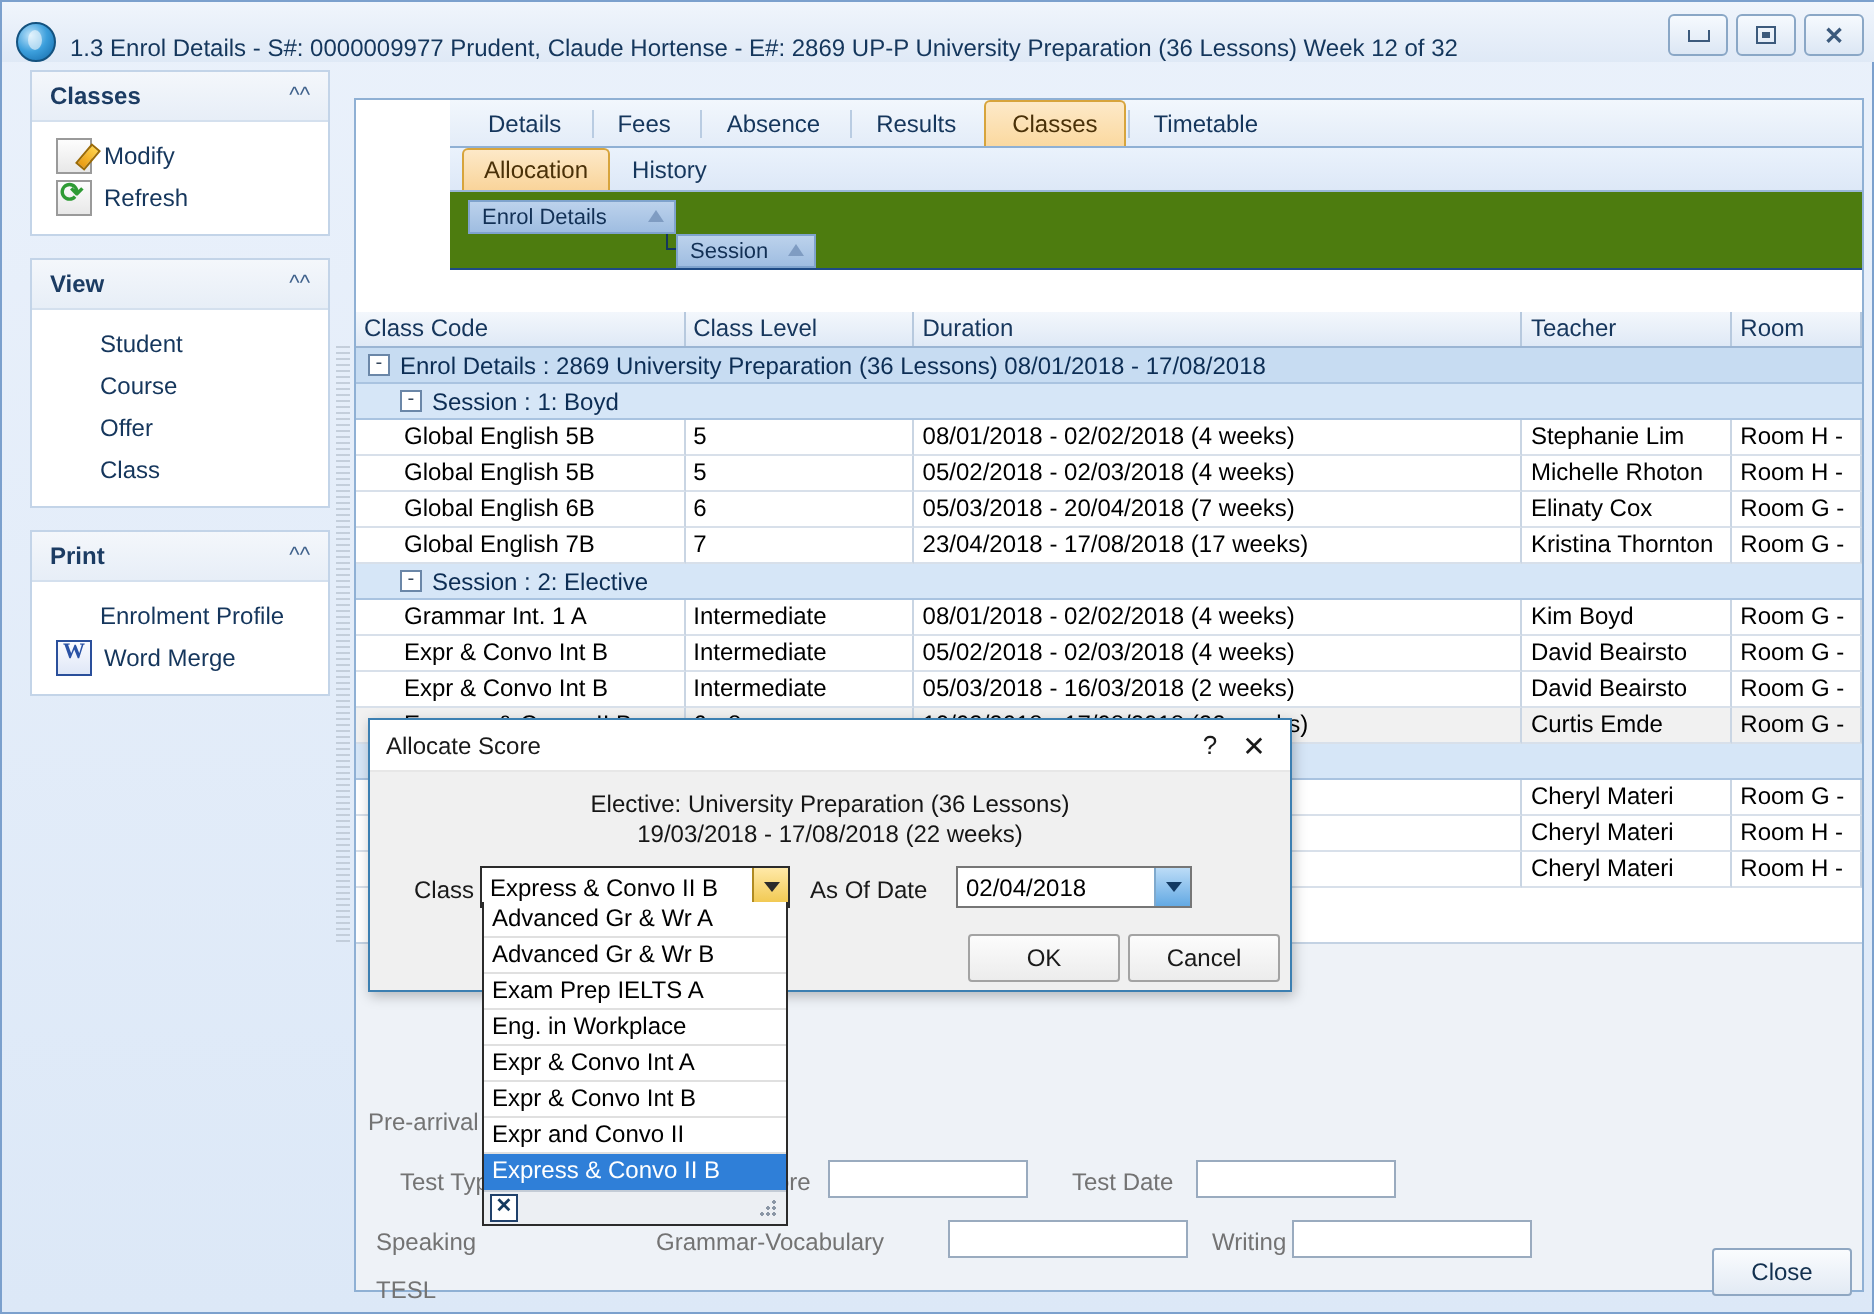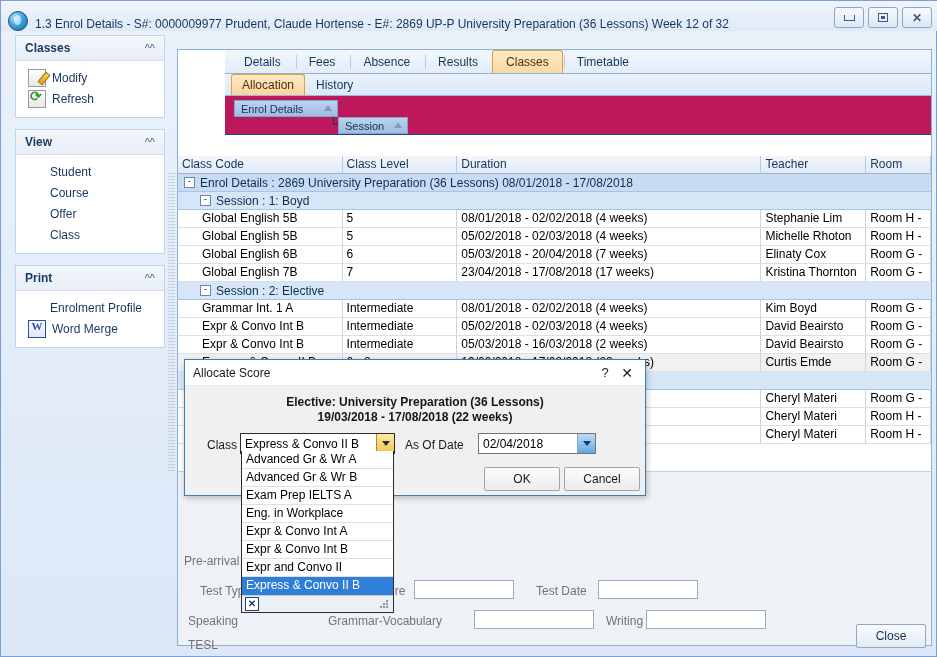--- a/index.html
+++ b/index.html
@@ -143,21 +143,21 @@
     height:20px;line-height:20px;padding:0 10px;font-size:12px;color:#15365c;
     border-radius:3px 3px 0 0;border:1px solid transparent;border-bottom:none;
   }
   .subtab.active{
     background:linear-gradient(#fde9c8,#f9d49a);
     border-color:#d7a43c;color:#4a3108;
   }
 
   
   .groupband{
-    height:38px;background:#be185d;
+    height:38px;background:#4d7c0f;
     border-bottom:1px solid #1e4a85;
     position:relative;
   }
   .gbox{
     position:absolute;height:17px;line-height:17px;
     background:linear-gradient(#bcd2ec,#9fbde1);
     border:1px solid #7fa3cd;
     color:#123055;font-size:11px;
     padding:0 20px 0 6px;
     box-sizing:border-box;
@@ -244,21 +244,21 @@
     box-sizing:border-box;
   }
   .dlg-title{
     height:26px;background:#fff;border-bottom:1px solid #e7e7e7;
     display:flex;align-items:center;box-sizing:border-box;padding:0 6px 0 8px;
   }
   .dlg-title .t{flex:1;font-size:12px;color:#1a1a1a;}
   .dlg-help{width:20px;text-align:center;font-size:13px;color:#1a1a1a;}
   .dlg-close{width:24px;text-align:center;font-size:14px;color:#1a1a1a;}
   .dlg-heading{
-    text-align:center;font-size:12px;font-weight:bold;color:#151515;
+    text-align:center;font-size:12px;font-weight:normal;color:#151515;
     margin-top:9px;line-height:15px;
   }
   .dlg-row{position:absolute;left:0;top:73px;width:100%;height:24px;}
   .d-label{position:absolute;font-size:12px;color:#1a1a1a;line-height:20px;}
   .combo{
     position:absolute;height:21px;background:#fff;border:1px solid #2b2b2b;
     box-sizing:border-box;display:flex;align-items:center;
   }
   .combo .ctext{flex:1;padding-left:4px;font-size:12px;color:#000;white-space:nowrap;overflow:hidden;}
   .combo .carrow{

